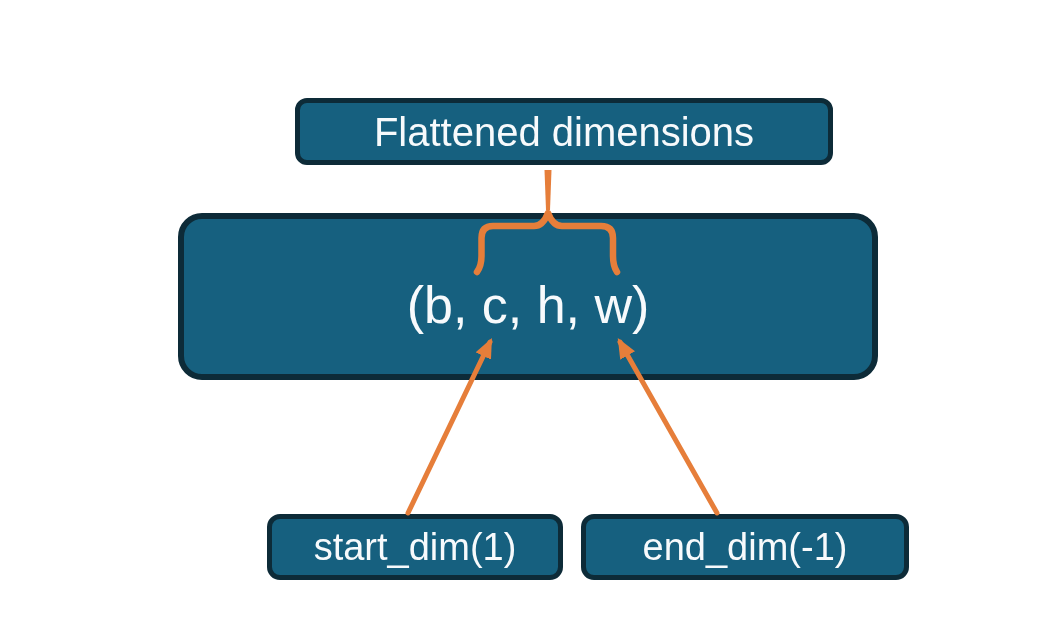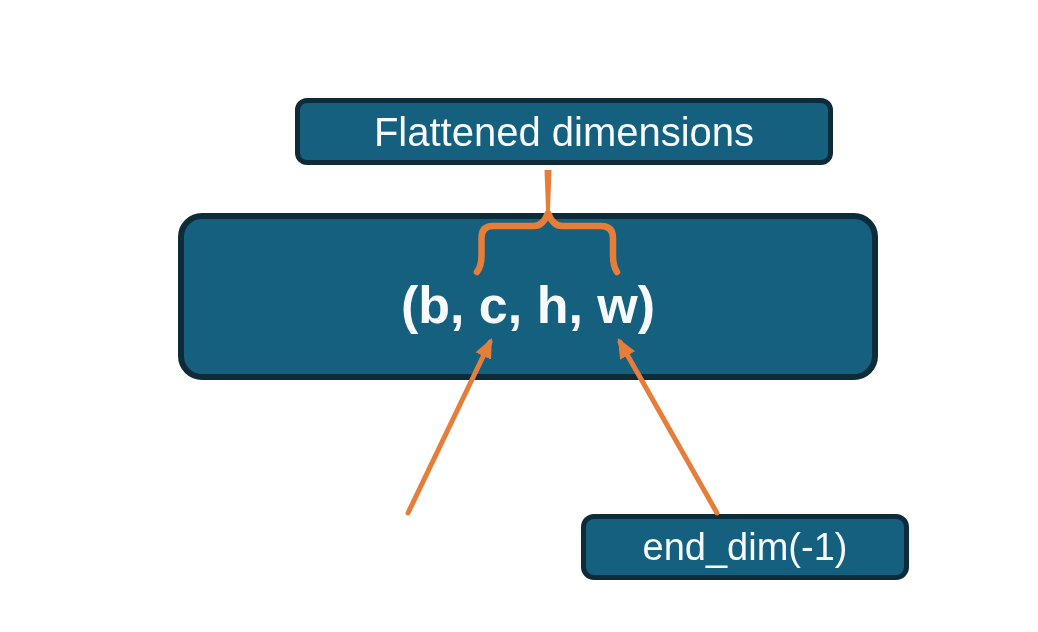--- a/index.html
+++ b/index.html
@@ -40,21 +40,20 @@
     border-radius: 12px;
     font-size: 40px;
   }
   .node-tensor {
     left: 178px; top: 213px;
     width: 700px; height: 167px;
     border-radius: 24px;
     border-width: 6px;
     font-size: 52px;
     padding-top: 16px;
-    font-weight: bold;
   }
   .node-start-dim {
     left: 267px; top: 514px;
     width: 296px; height: 66px;
     border-radius: 13px;
     font-size: 38px;
   }
   .node-end-dim {
     left: 581px; top: 514px;
     width: 328px; height: 66px;
@@ -80,20 +79,23 @@
 <div class="canvas">
 
   <div class="node node-flattened">
     <span>Flattened dimensions</span>
   </div>
 
   <div class="node node-tensor">
     <span>(b, c, h, w)</span>
   </div>
 
+  <div class="node node-start-dim">
+    <span>start_dim(1)</span>
+  </div>
 
   <div class="node node-end-dim">
     <span>end_dim(-1)</span>
   </div>
 
   <svg class="connectors" viewBox="0 0 1038 632" xmlns="http://www.w3.org/2000/svg">
     <defs>
       <marker id="ah" markerWidth="4" markerHeight="3.4" refX="3.1" refY="1.7" orient="auto" markerUnits="strokeWidth">
         <path d="M0,0 L4,1.7 L0,3.4 Z" fill="#E67E3A"></path>
       </marker>

